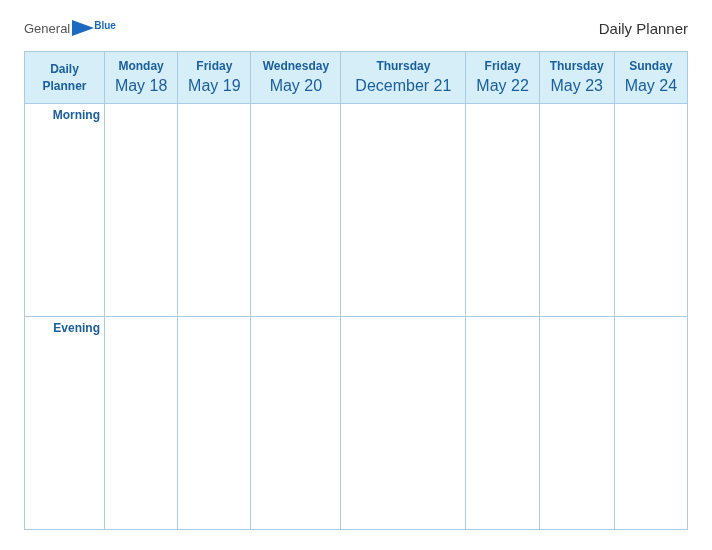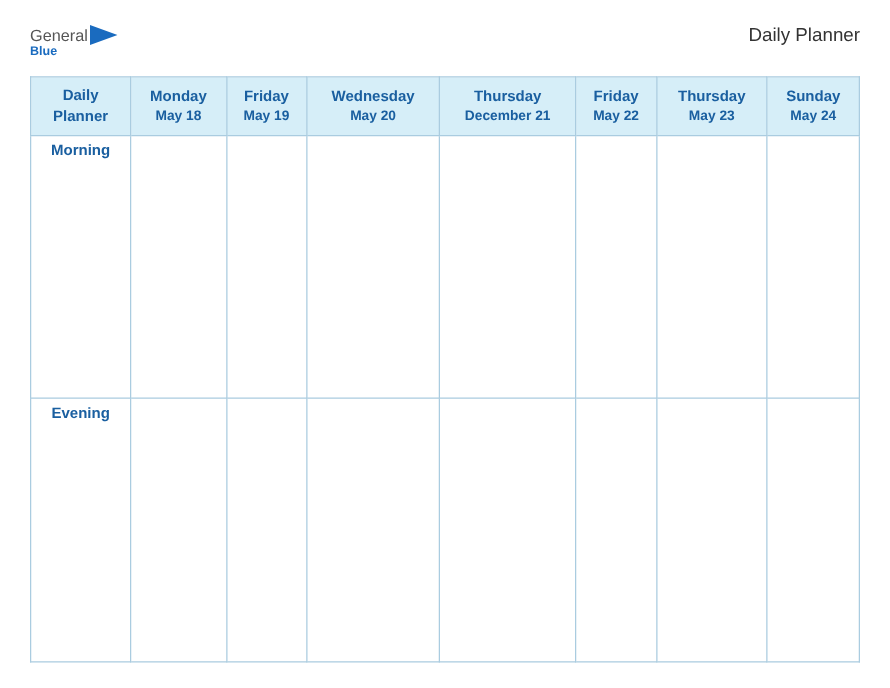--- a/index.html
+++ b/index.html
@@ -15,21 +15,21 @@
 
     .header {
       display: flex;
       justify-content: space-between;
       align-items: flex-start;
       margin-bottom: 14px;
     }
 
     .logo-area {
       display: flex;
-      flex-direction: column;
+      flex-direction: row;
       align-items: flex-start;
     }
 
     .logo-general {
       font-size: 13px;
       color: #555;
       font-weight: normal;
     }
 
     .logo-blue {
@@ -61,42 +61,43 @@
 
     .planner-table {
       width: 100%;
       border-collapse: collapse;
       flex: 1;
     }
 
     .planner-table th,
     .planner-table td {
       border: 1px solid #aacce0;
+      text-align: right;
     }
 
     .planner-table thead th {
       background-color: #d6eef8;
       text-align: center;
       padding: 6px 4px;
       font-size: 11px;
       color: #1a5fa0;
       font-weight: bold;
       line-height: 1.4;
     }
 
     .planner-table thead th .day-name {
       font-size: 12px;
       font-weight: bold;
       color: #1a5fa0;
       display: block;
     }
 
     .planner-table thead th .day-date {
-      font-size: 11px;
-      font-weight: bold;
+      font-size: 16px;
+      font-weight: normal;
       color: #1a5fa0;
       display: block;
     }
 
     .row-label {
       background-color: #e8f5e9;
       text-align: center;
       vertical-align: middle;
       font-size: 12px;
       font-weight: bold;

